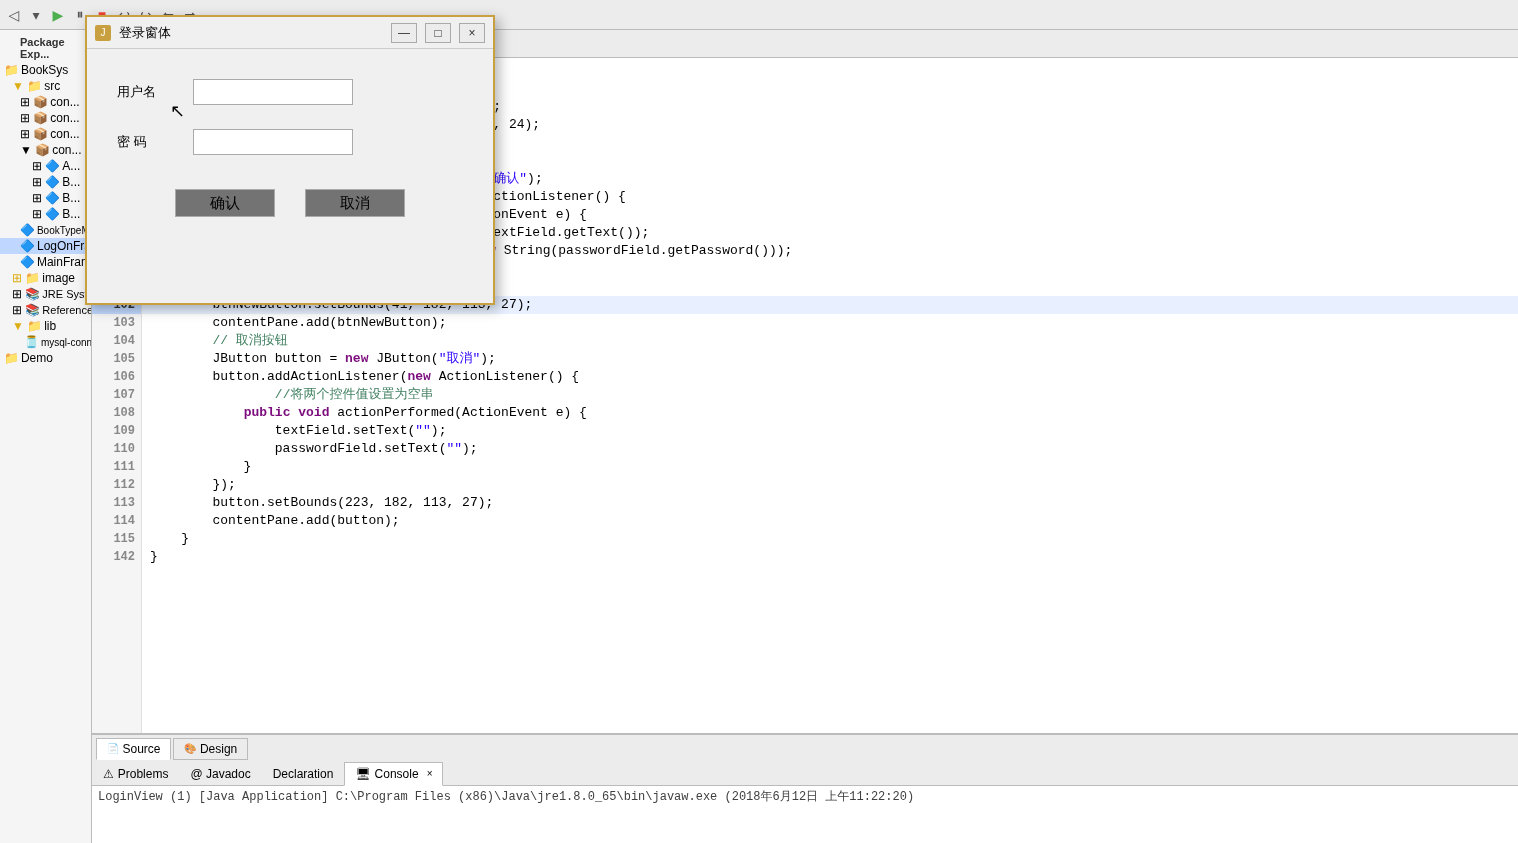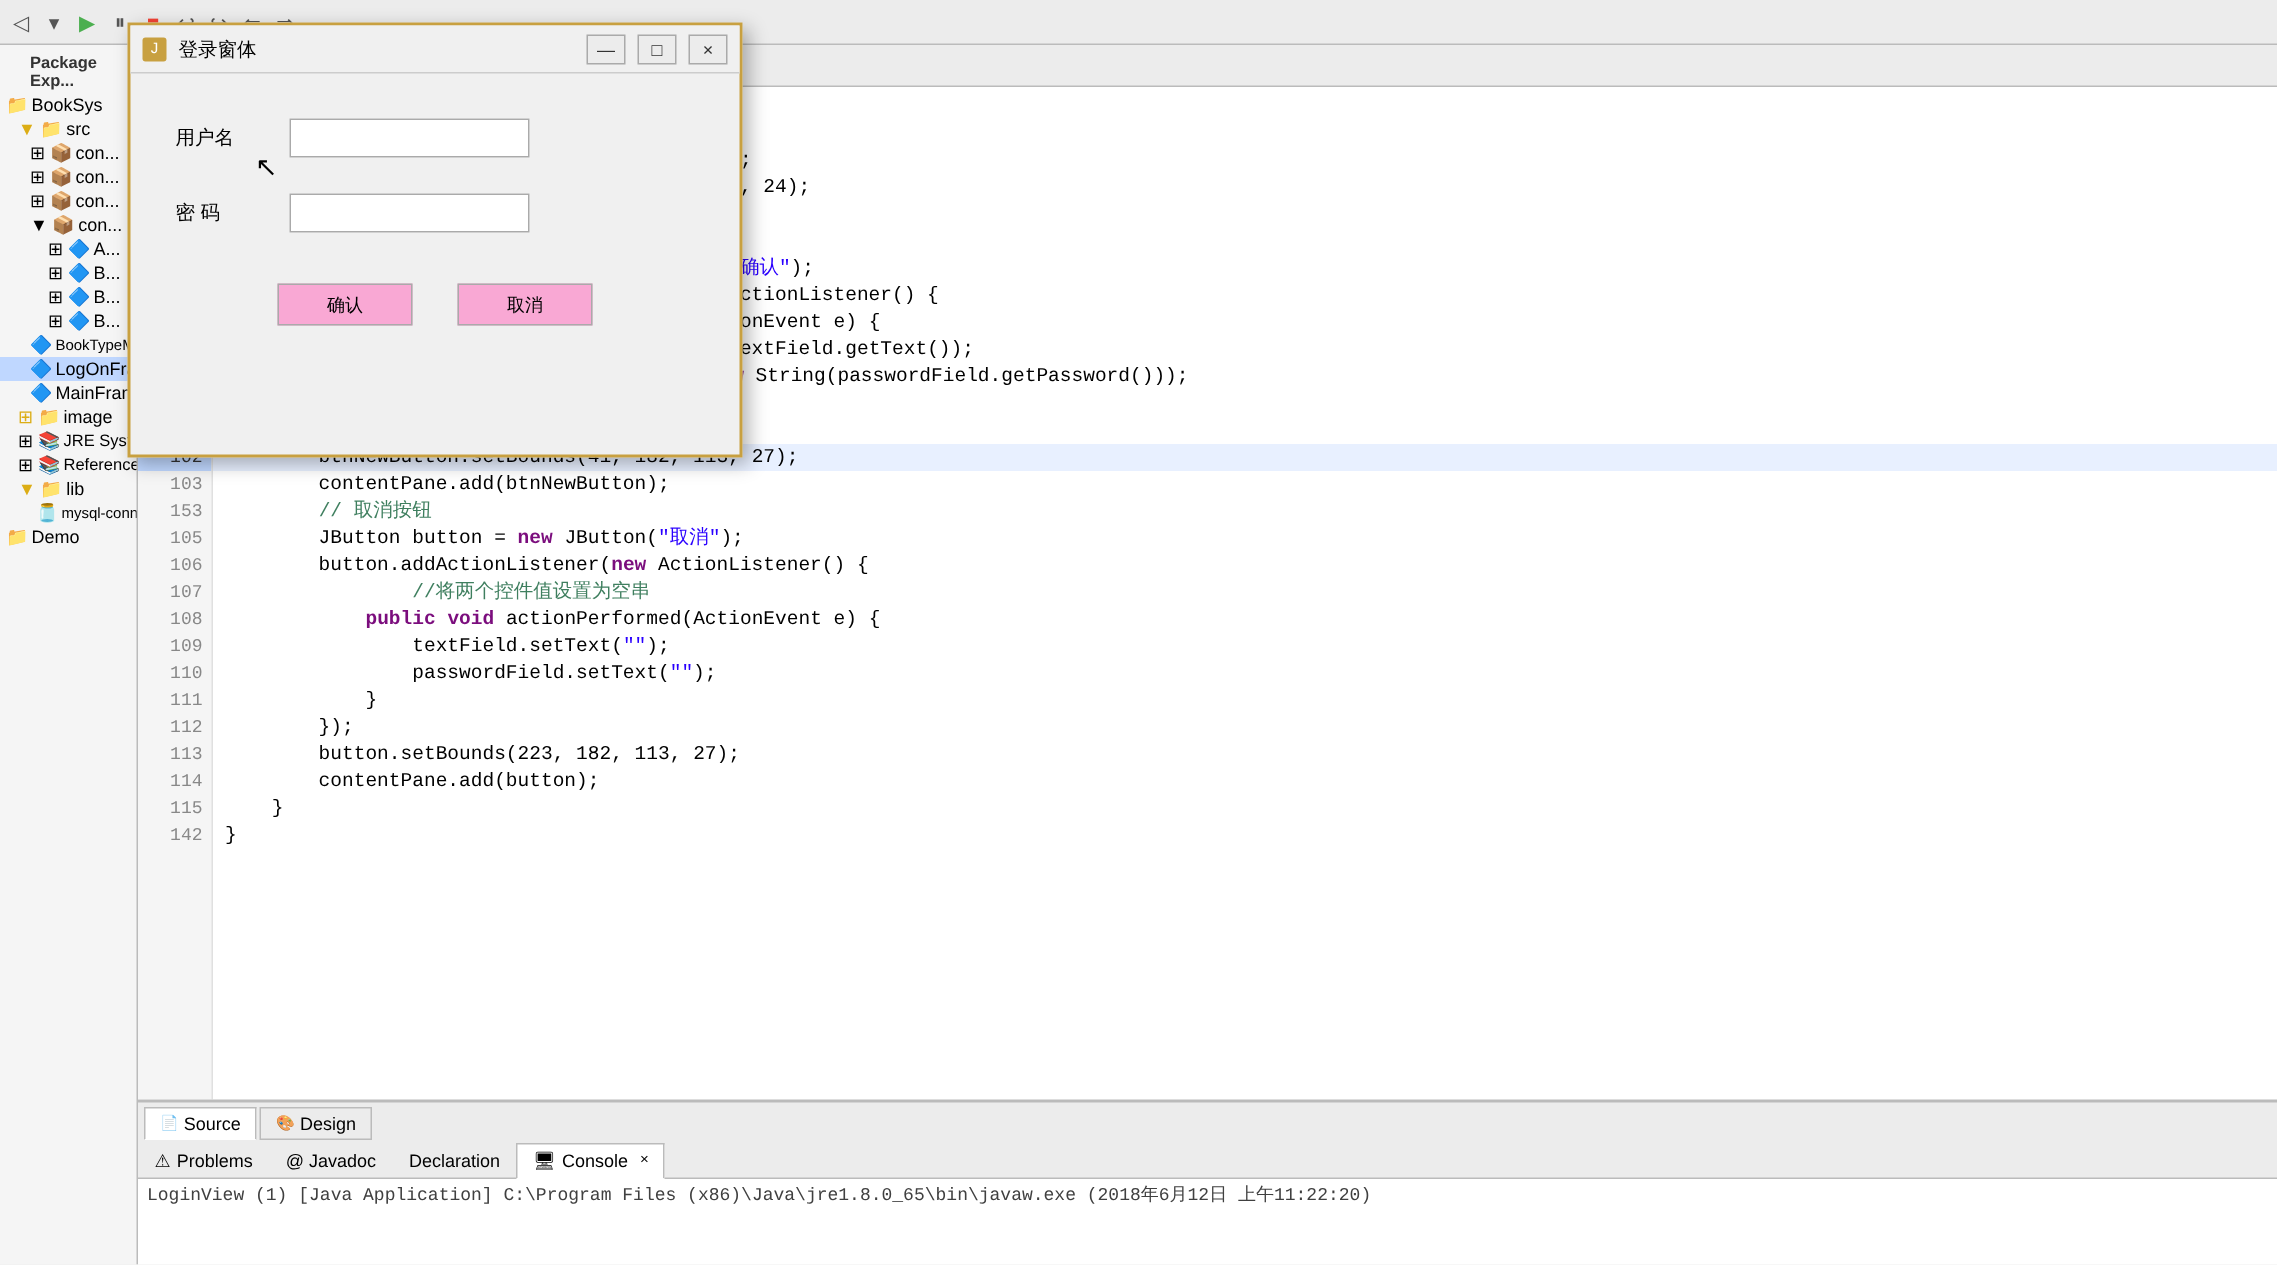--- a/index.html
+++ b/index.html
@@ -121,20 +121,21 @@
       font-size: 12px;
       user-select: none;
       overflow: hidden;
     }
 
     .line-number {
       padding: 0 6px 15px 0;
       height: 18px;
       line-height: 18px;
       white-space: nowrap;
+      font-weight: bold;
     }
 
     .line-number.highlighted {
       background: #C0D8FF;
       color: #333;
     }
 
     .code-content {
       flex: 1;
       padding: 4px 0;
@@ -321,25 +322,25 @@
     }
 
     .dialog-buttons {
       display: flex;
       justify-content: center;
       gap: 30px;
       margin-top: 10px;
     }
 
     .dialog-action-btn {
-      width: 90px;
+      width: 100px;
       height: 28px;
-      background: #f9a8d4;
+      background: #737373;
       border: 1px solid #AAAAAA;
-      font-size: 12px;
+      font-size: 15px;
       cursor: pointer;
       display: flex;
       align-items: center;
       justify-content: center;
     }
 
     .mouse-cursor {
       position: absolute;
       font-size: 18px;
       pointer-events: none;
@@ -485,21 +486,21 @@
           <div class="line-number">94</div>
           <div class="line-number">95</div>
           <div class="line-number">96</div>
           <div class="line-number">97</div>
           <div class="line-number">98</div>
           <div class="line-number">99</div>
           <div class="line-number">100</div>
           <div class="line-number">101</div>
           <div class="line-number highlighted">102</div>
           <div class="line-number">103</div>
-          <div class="line-number">153</div>
+          <div class="line-number">104</div>
           <div class="line-number">105</div>
           <div class="line-number">106</div>
           <div class="line-number">107</div>
           <div class="line-number">108</div>
           <div class="line-number">109</div>
           <div class="line-number">110</div>
           <div class="line-number">111</div>
           <div class="line-number">112</div>
           <div class="line-number">113</div>
           <div class="line-number">114</div>

